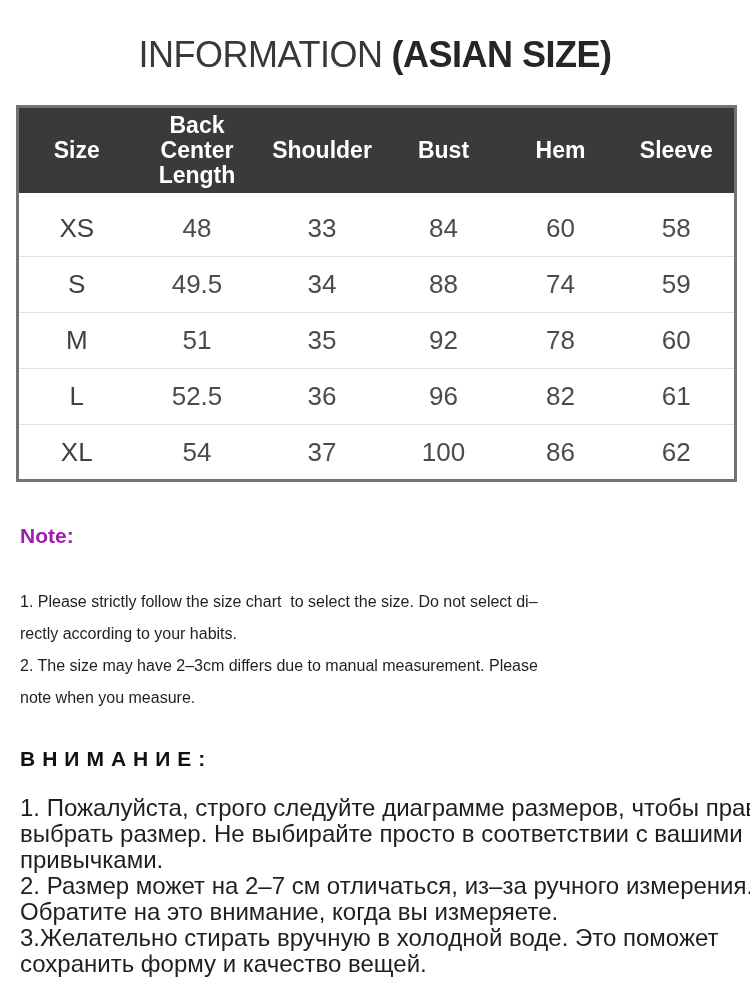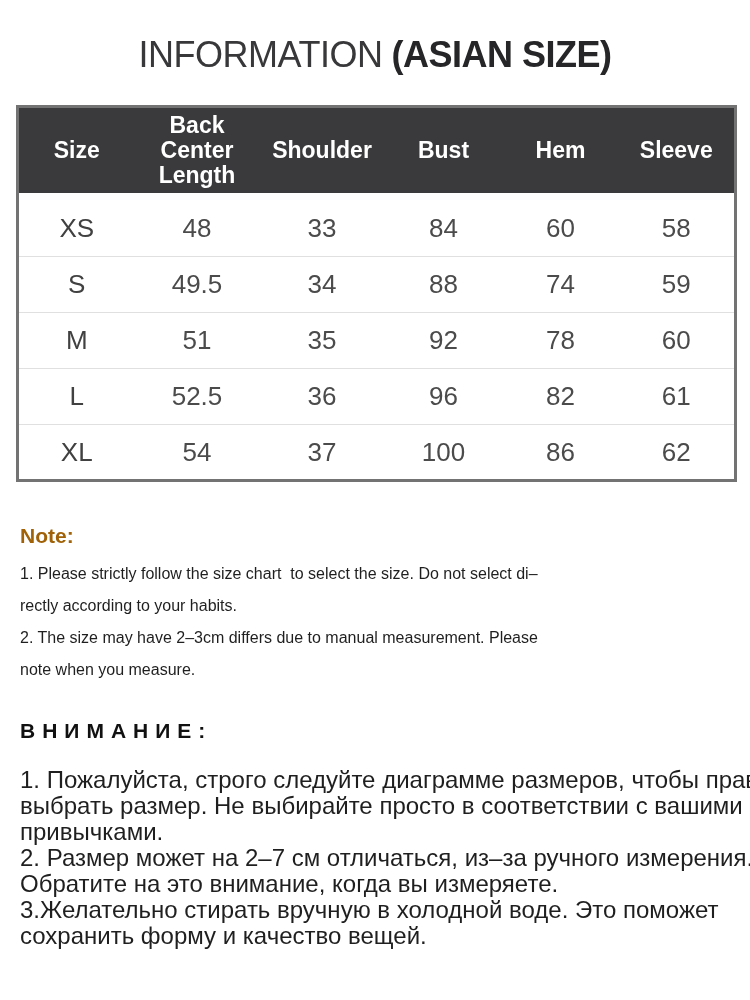--- a/index.html
+++ b/index.html
@@ -55,22 +55,22 @@
     background: #ffffff;
   }
   table.size-table tbody tr:first-child td { border-top: none; height: 64px; padding-top: 8px; }
   table.size-table tbody td.size-col { color: #414141; }
 
   
   .note-section { margin: 42px 20px 0 20px; }
   .note-heading {
     font-size: 21px;
     font-weight: 700;
-    color: #a16207;
-    margin-bottom: 10px;
+    color: #a21caf;
+    margin-bottom: 38px;
   }
   .note-paragraph {
     font-size: 16px;
     line-height: 32px;
     color: #1f1f1f;
     white-space: pre;
   }
 
   
   .attention-section { margin: 24px 20px 0 20px; }

